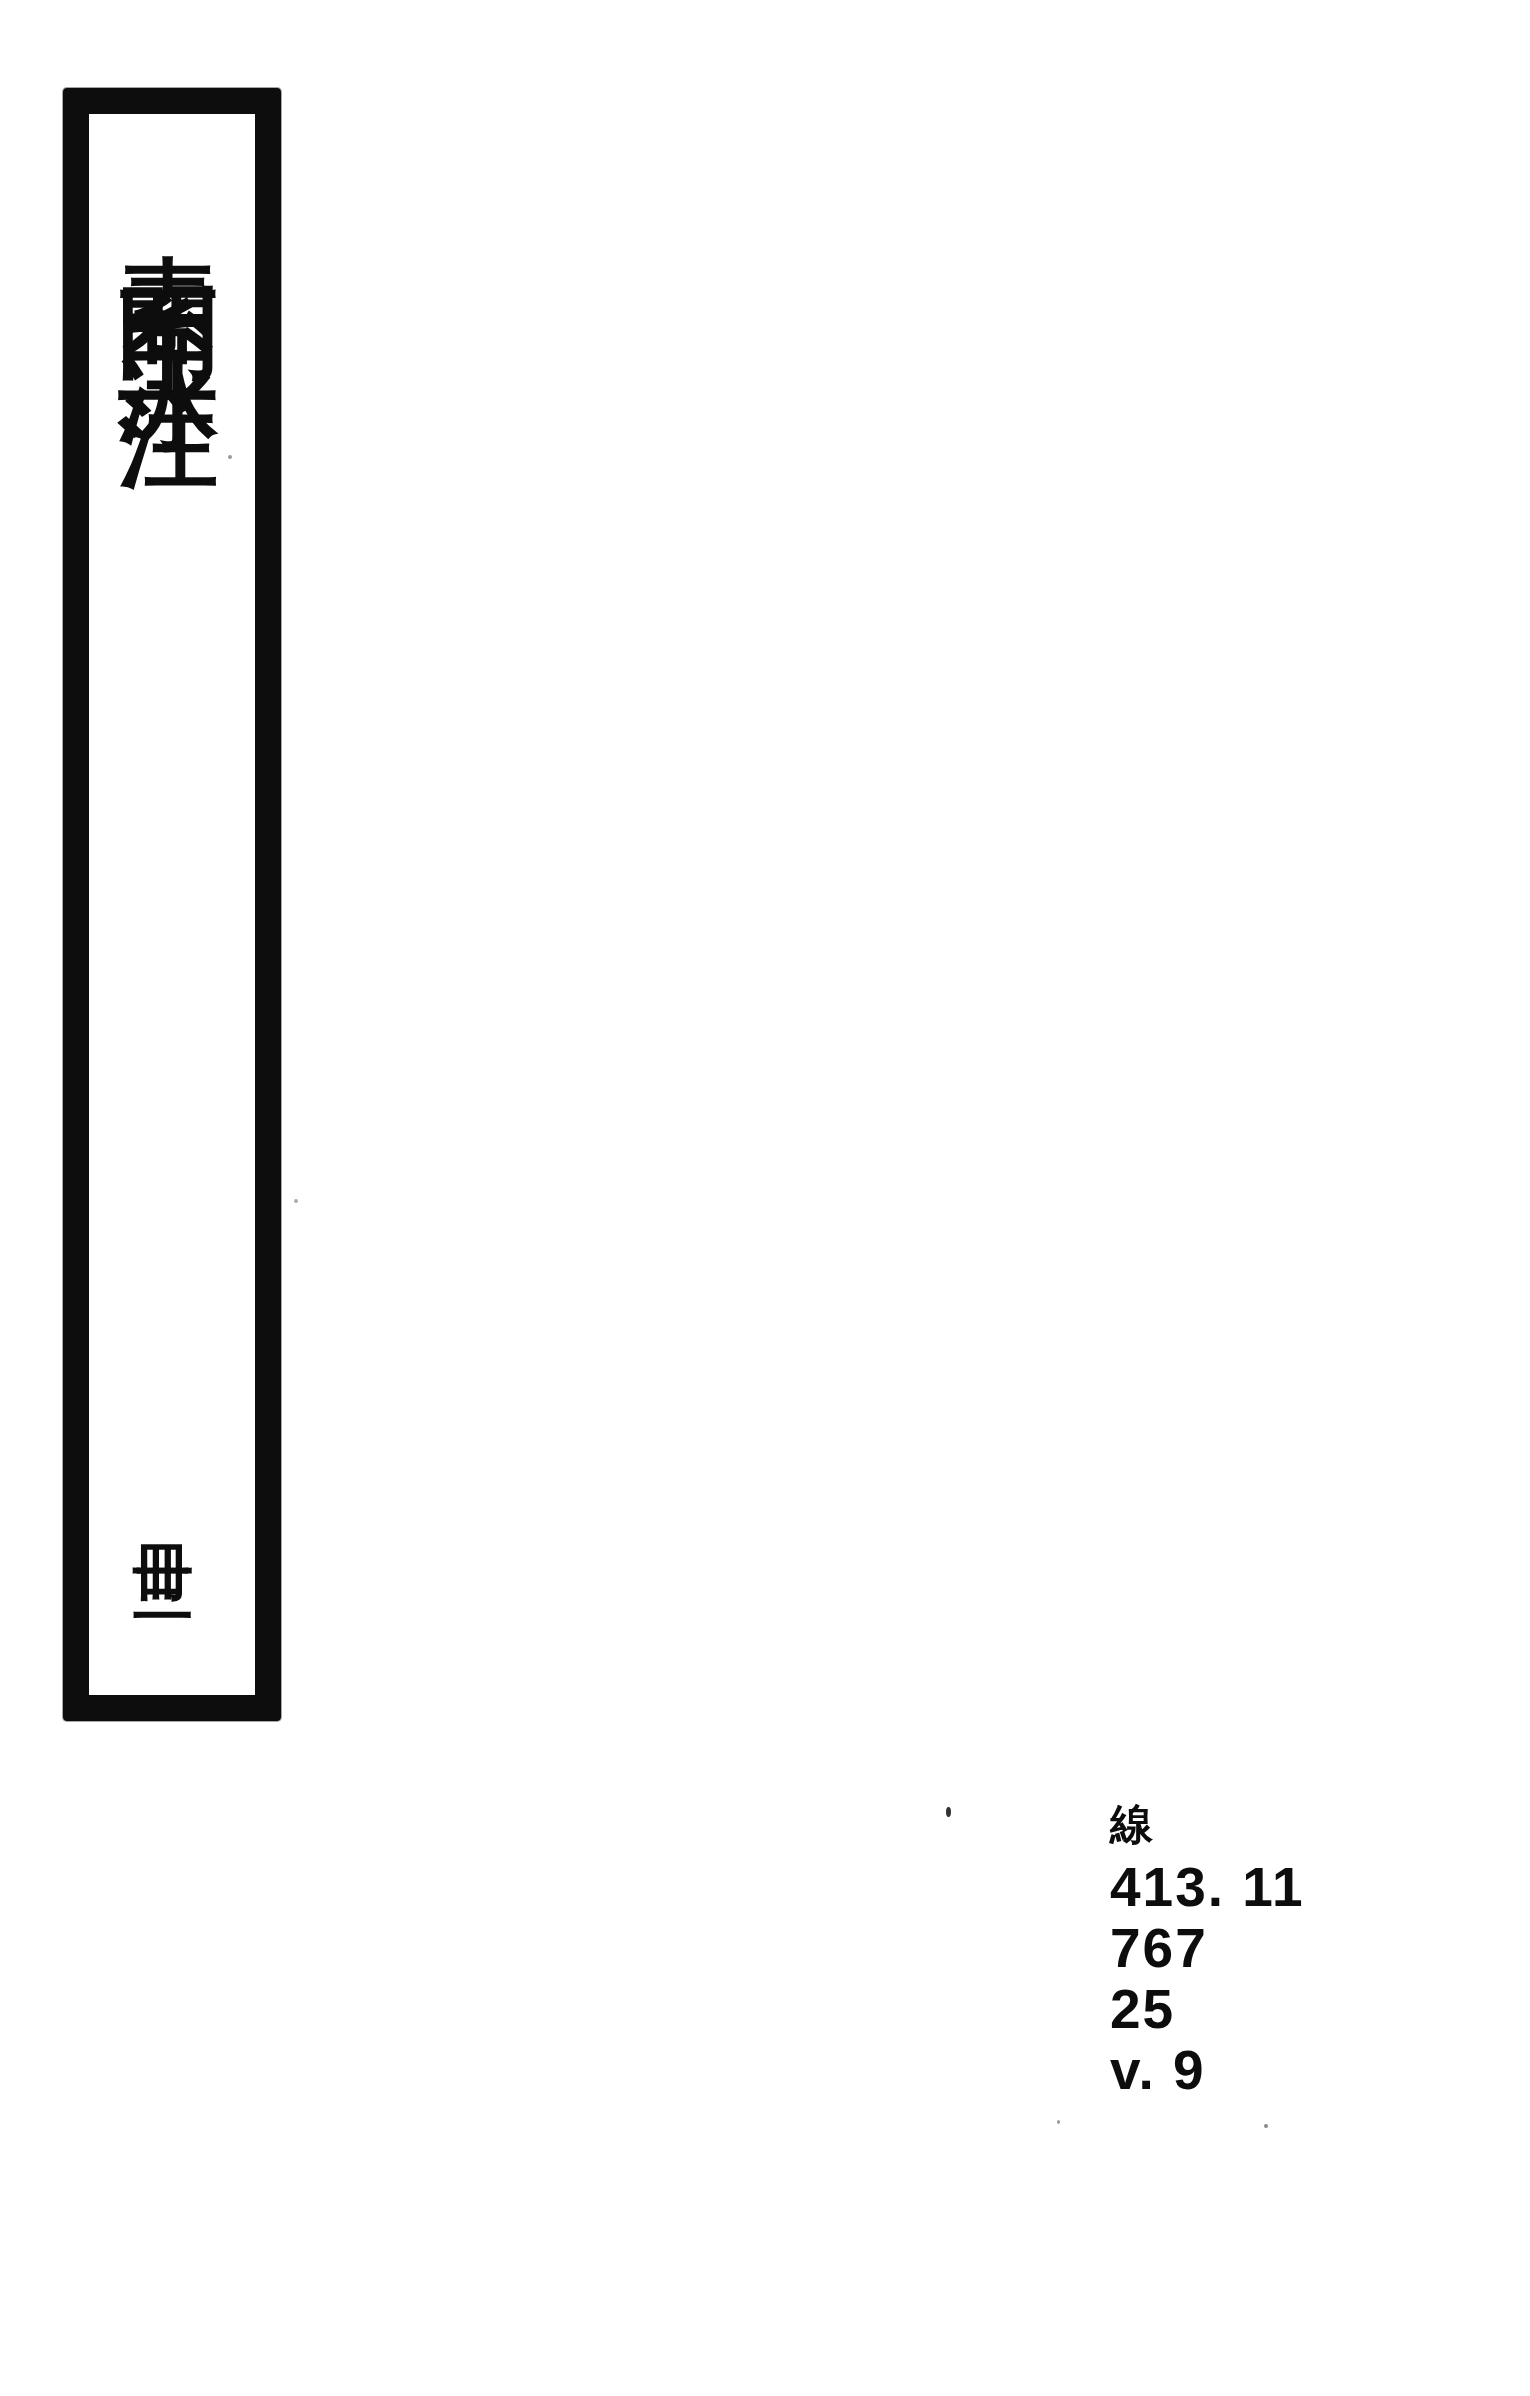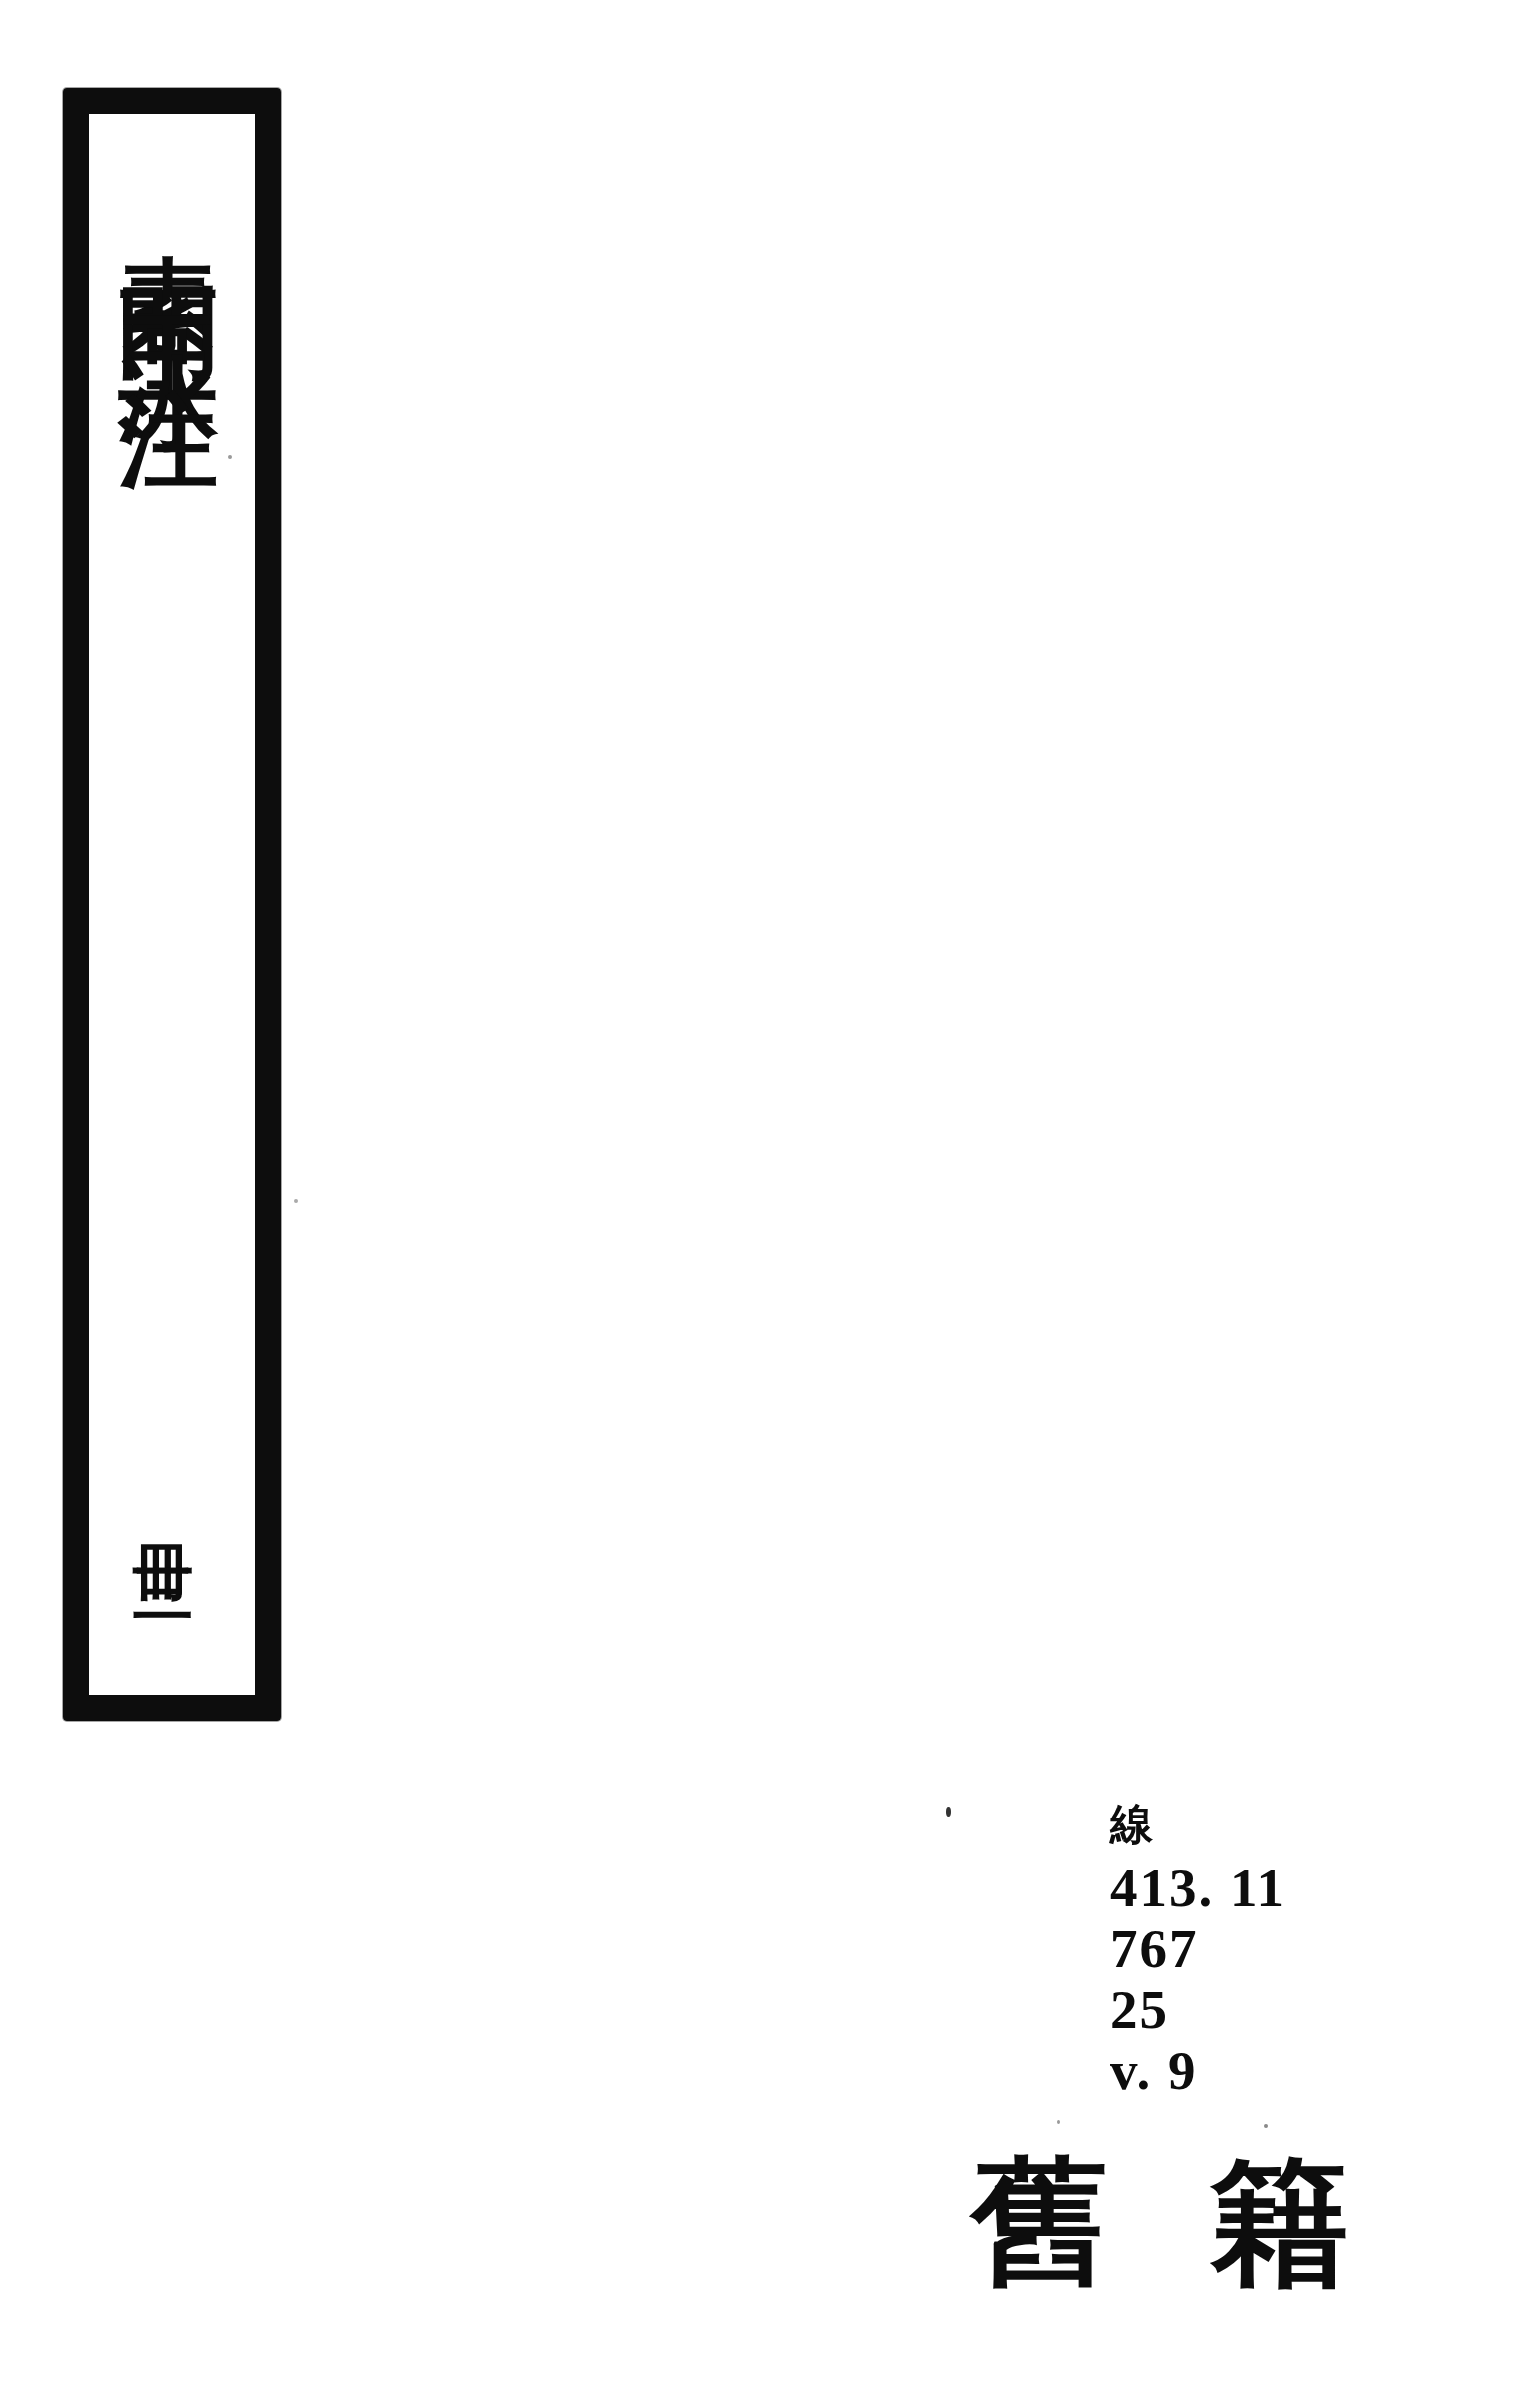--- a/index.html
+++ b/index.html
@@ -64,21 +64,21 @@
   .call-block {
     position: absolute;
     left: 1110px;
     top: 1803px;
     width: 315px;
     height: 315px;
   }
   .call-line {
     position: absolute;
     left: 0;
-    font-family: Liberation Serif, serif;
+    font-family: Liberation Sans, sans-serif;
     font-size: 55px;
     font-weight: 700;
     line-height: 1;
     letter-spacing: 2px;
     white-space: pre;
   }
   .call-cjk {
     position: absolute;
     left: 0;
     top: 0;
@@ -128,21 +128,20 @@
   </div>
 
   <div class="call-block">
     <div class="call-cjk">線</div>
     <div class="call-line call-l1">413. 11</div>
     <div class="call-line call-l2">767</div>
     <div class="call-line call-l3">25</div>
     <div class="call-line call-l4">v. 9</div>
   </div>
 
-  <div class="stamp">舊籍</div>
 
   <div class="speck s1"></div>
   <div class="speck s2"></div>
   <div class="speck s3"></div>
   <div class="speck s4"></div>
   <div class="speck s5"></div>
 
 </div>
 
 

